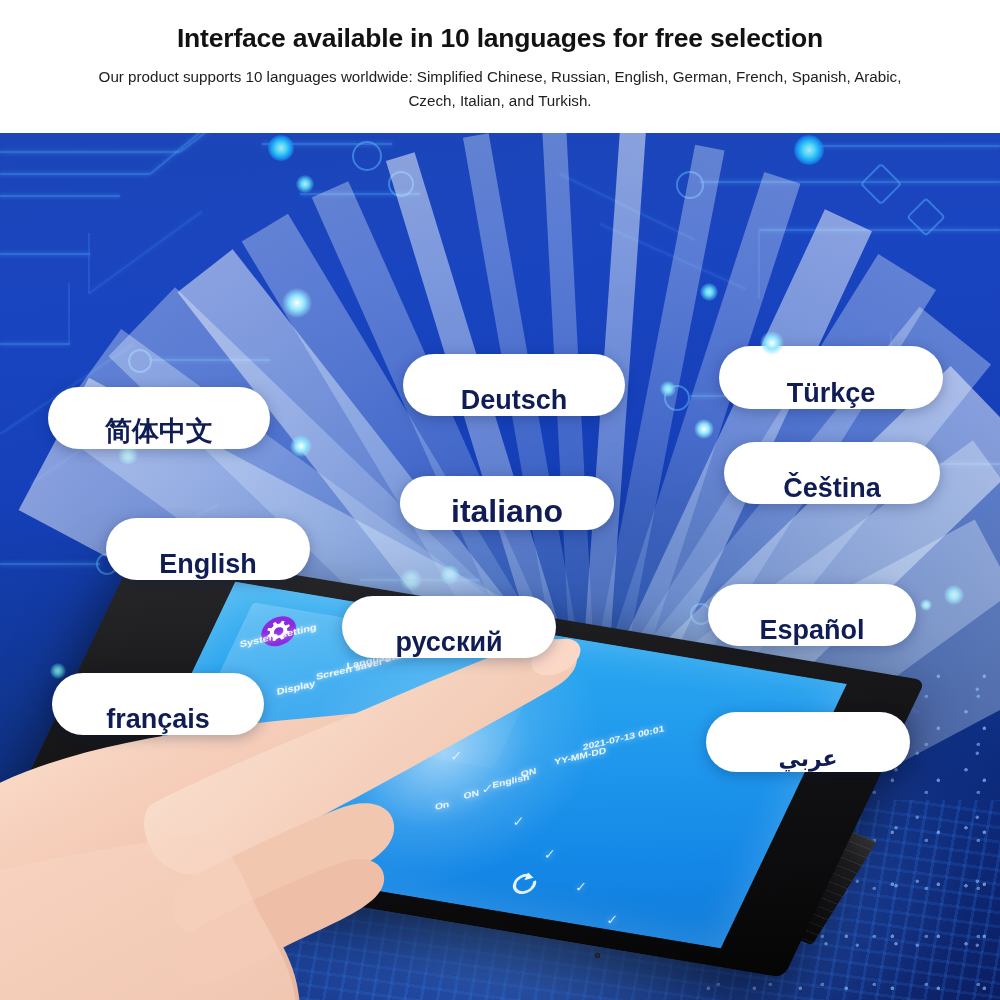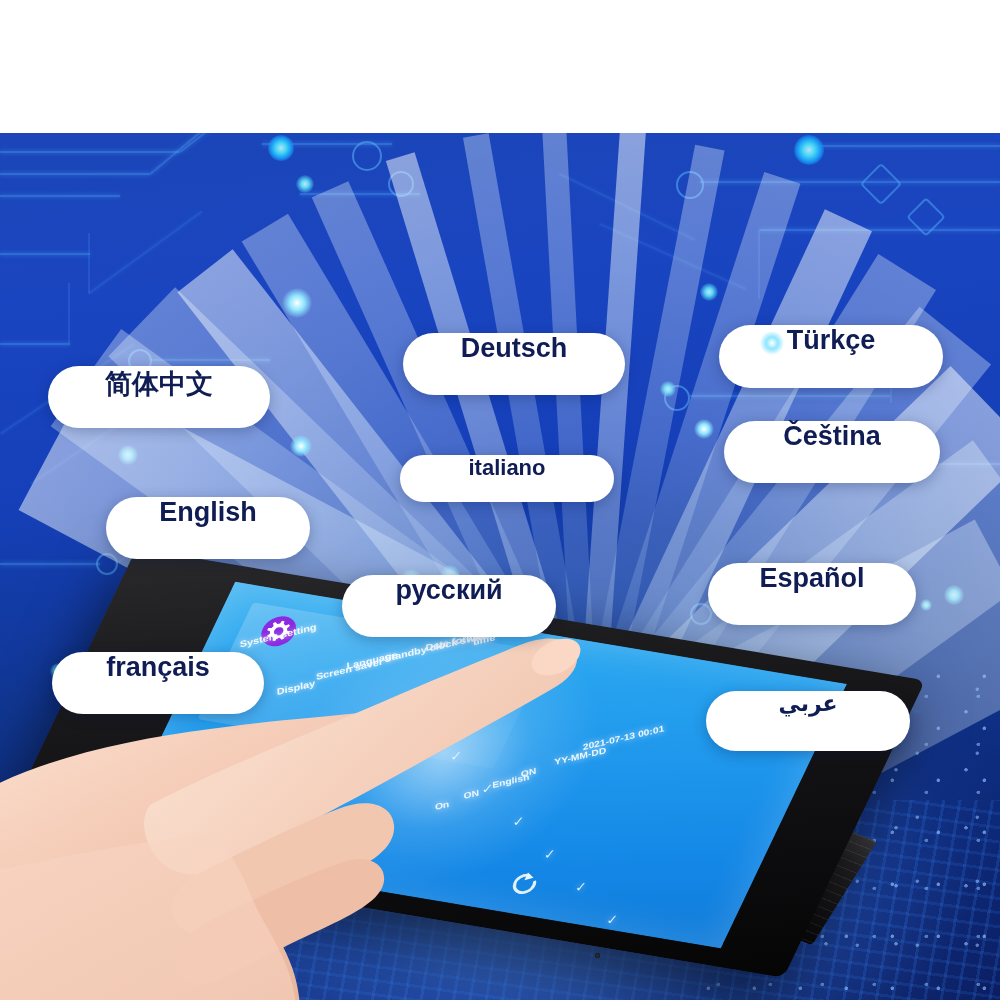--- a/index.html
+++ b/index.html
@@ -82,26 +82,27 @@
       radial-gradient(circle at 80% 72%, rgba(150,200,255,.7) 0 1.5px, rgba(0,0,0,0) 2px);
     background-size:46px 52px,60px 64px,52px 48px,70px 58px;
     opacity:.85;
   }
 
   
   .pill{
     position:absolute;
     background:#ffffff;
     border-radius:44px;
-    display:flex;align-items:flex-start;justify-content:center;
+    display:flex;align-items:flex-end;justify-content:center;
     color:#101c54;
     font-weight:bold;
     box-shadow:0 3px 14px rgba(0,20,70,.28);
     white-space:nowrap;
     box-sizing:border-box;
+    margin-top:21px;
   }
 
   
   .tablet-wrap{position:absolute;left:0;top:0;width:1000px;height:867px;}
 
   .tablet-body{
     position:absolute;left:60px;top:465px;width:800px;height:330px;
     background:linear-gradient(165deg,#2a2a2c 0%,#1a1a1c 30%,#101012 62%,#050506 100%);
     border-radius:10px;
     transform:rotate(9.5deg) skewX(-16deg) scaleY(.96);
@@ -167,20 +168,24 @@
   .spark{
     position:absolute;border-radius:50%;
     background:radial-gradient(circle,#ffffff 0%,#8fe6ff 35%,rgba(80,190,255,0) 72%);
   }
 </style>
 </head>
 <body>
 
 <div id="root">
 
+  <div class="header">
+    <div class="header-title">Interface available in 10 languages for free selection</div>
+    <div class="header-sub">Our product supports 10 languages worldwide: Simplified Chinese, Russian, English, German, French, Spanish, Arabic, Czech, Italian, and Turkish.</div>
+  </div>
 
   <div class="stage">
 
     <div class="circuit" id="circuit">
         <div class="trace h" style="left: 0px; top: 18px; width: 180px;"></div>
         <div class="trace h" style="left: 0px; top: 40px; width: 150px;"></div>
         <div class="trace h" style="left: 0px; top: 62px; width: 120px;"></div>
         <div class="diag" style="left: 150px; top: 40px; width: 120px; transform: rotate(-40deg);"></div>
         <div class="diag" style="left: 180px; top: 18px; width: 110px; transform: rotate(-38deg);"></div>
         <div class="trace h" style="left: 262px; top: 10px; width: 130px;"></div>
@@ -374,21 +379,21 @@
         </div>
         <div class="pill" style="left: 106px; top: 364px; width: 204px; height: 62px; font-size: 27px;">
           <span>English</span>
         </div>
         <div class="pill" style="left: 52px; top: 519px; width: 212px; height: 62px; font-size: 27px;">
           <span>français</span>
         </div>
         <div class="pill" style="left: 403px; top: 200px; width: 222px; height: 62px; font-size: 27px;">
           <span>Deutsch</span>
         </div>
-        <div class="pill" style="left: 400px; top: 322px; width: 214px; height: 47px; font-size: 22px;">
+        <div class="pill" style="left: 400px; top: 322px; width: 214px; height: 54px; font-size: 32px;">
           <span>italiano</span>
         </div>
         <div class="pill" style="left: 342px; top: 442px; width: 214px; height: 62px; font-size: 27px;">
           <span>русский</span>
         </div>
         <div class="pill" style="left: 719px; top: 192px; width: 224px; height: 63px; font-size: 27px;">
           <span>Türkçe</span>
         </div>
         <div class="pill" style="left: 724px; top: 288px; width: 216px; height: 62px; font-size: 27px;">
           <span>Čeština</span>

